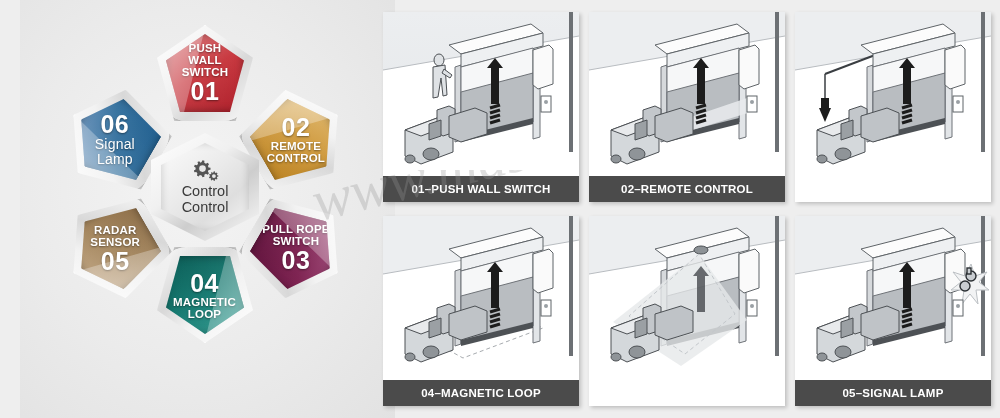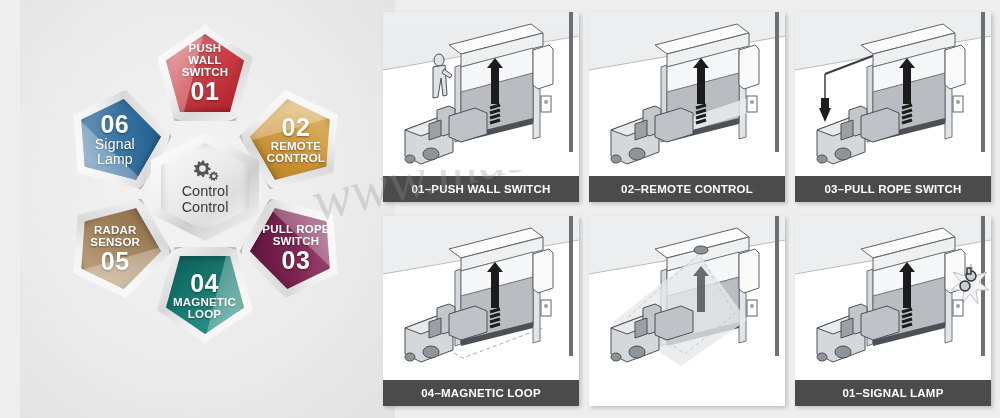--- a/index.html
+++ b/index.html
@@ -330,21 +330,20 @@
             <polygon points="22,118 54,106 70,112 70,140 38,152 22,144" fill="#d4d8db"></polygon>
             <polygon points="22,118 54,106 70,112 38,124" fill="#e8eaec"></polygon>
             <polygon points="54,98 66,94 72,97 72,120 60,124 54,120" fill="#c3c7cb"></polygon>
             <polygon points="66,104 92,96 104,101 104,122 78,130 66,125" fill="#bfc3c7"></polygon>
             <ellipse cx="48" cy="142" rx="8" ry="6" fill="#8f9498"></ellipse>
             <ellipse cx="27" cy="147" rx="5" ry="4" fill="#8f9498"></ellipse>
             <polygon points="46,112 58,108 58,124 46,128" fill="#9ba0a4"></polygon>
           </g>
         </svg>
       </div>
-      <div class="caption">03–PULL ROPE SWITCH</div>
     </div>
 
     <div class="card">
       <div class="scene">
         <svg width="196" height="164" viewBox="0 0 196 164">
           <rect x="0" y="0" width="196" height="164" fill="#fff"></rect>
           <polygon points="0,0 196,0 196,164 0,164" fill="#eceef0"></polygon>
           <polygon points="0,58 196,24 196,164 0,164" fill="#ffffff"></polygon>
           <line x1="0" y1="58" x2="196" y2="24" stroke="#b8bcc0" stroke-width="1"></line>
           <rect x="186" y="0" width="4" height="140" fill="#6c7074"></rect>
@@ -454,21 +453,21 @@
             <polygon points="22,112 54,100 70,106 70,134 38,146 22,138" fill="#d4d8db"></polygon>
             <polygon points="22,112 54,100 70,106 38,118" fill="#e8eaec"></polygon>
             <polygon points="54,92 66,88 72,91 72,114 60,118 54,114" fill="#c3c7cb"></polygon>
             <polygon points="66,98 92,90 104,95 104,116 78,124 66,119" fill="#bfc3c7"></polygon>
             <ellipse cx="48" cy="136" rx="8" ry="6" fill="#8f9498"></ellipse>
             <ellipse cx="27" cy="141" rx="5" ry="4" fill="#8f9498"></ellipse>
             <polygon points="46,106 58,102 58,118 46,122" fill="#9ba0a4"></polygon>
           </g>
         </svg>
       </div>
-      <div class="caption">01–SIGNAL LAMP</div>
+      <div class="caption">05–SIGNAL LAMP</div>
     </div>
 
   </div>
 
   <div id="watermark">
     <span>www.masterwellhk.com</span>
   </div>
 
 </div>
 

